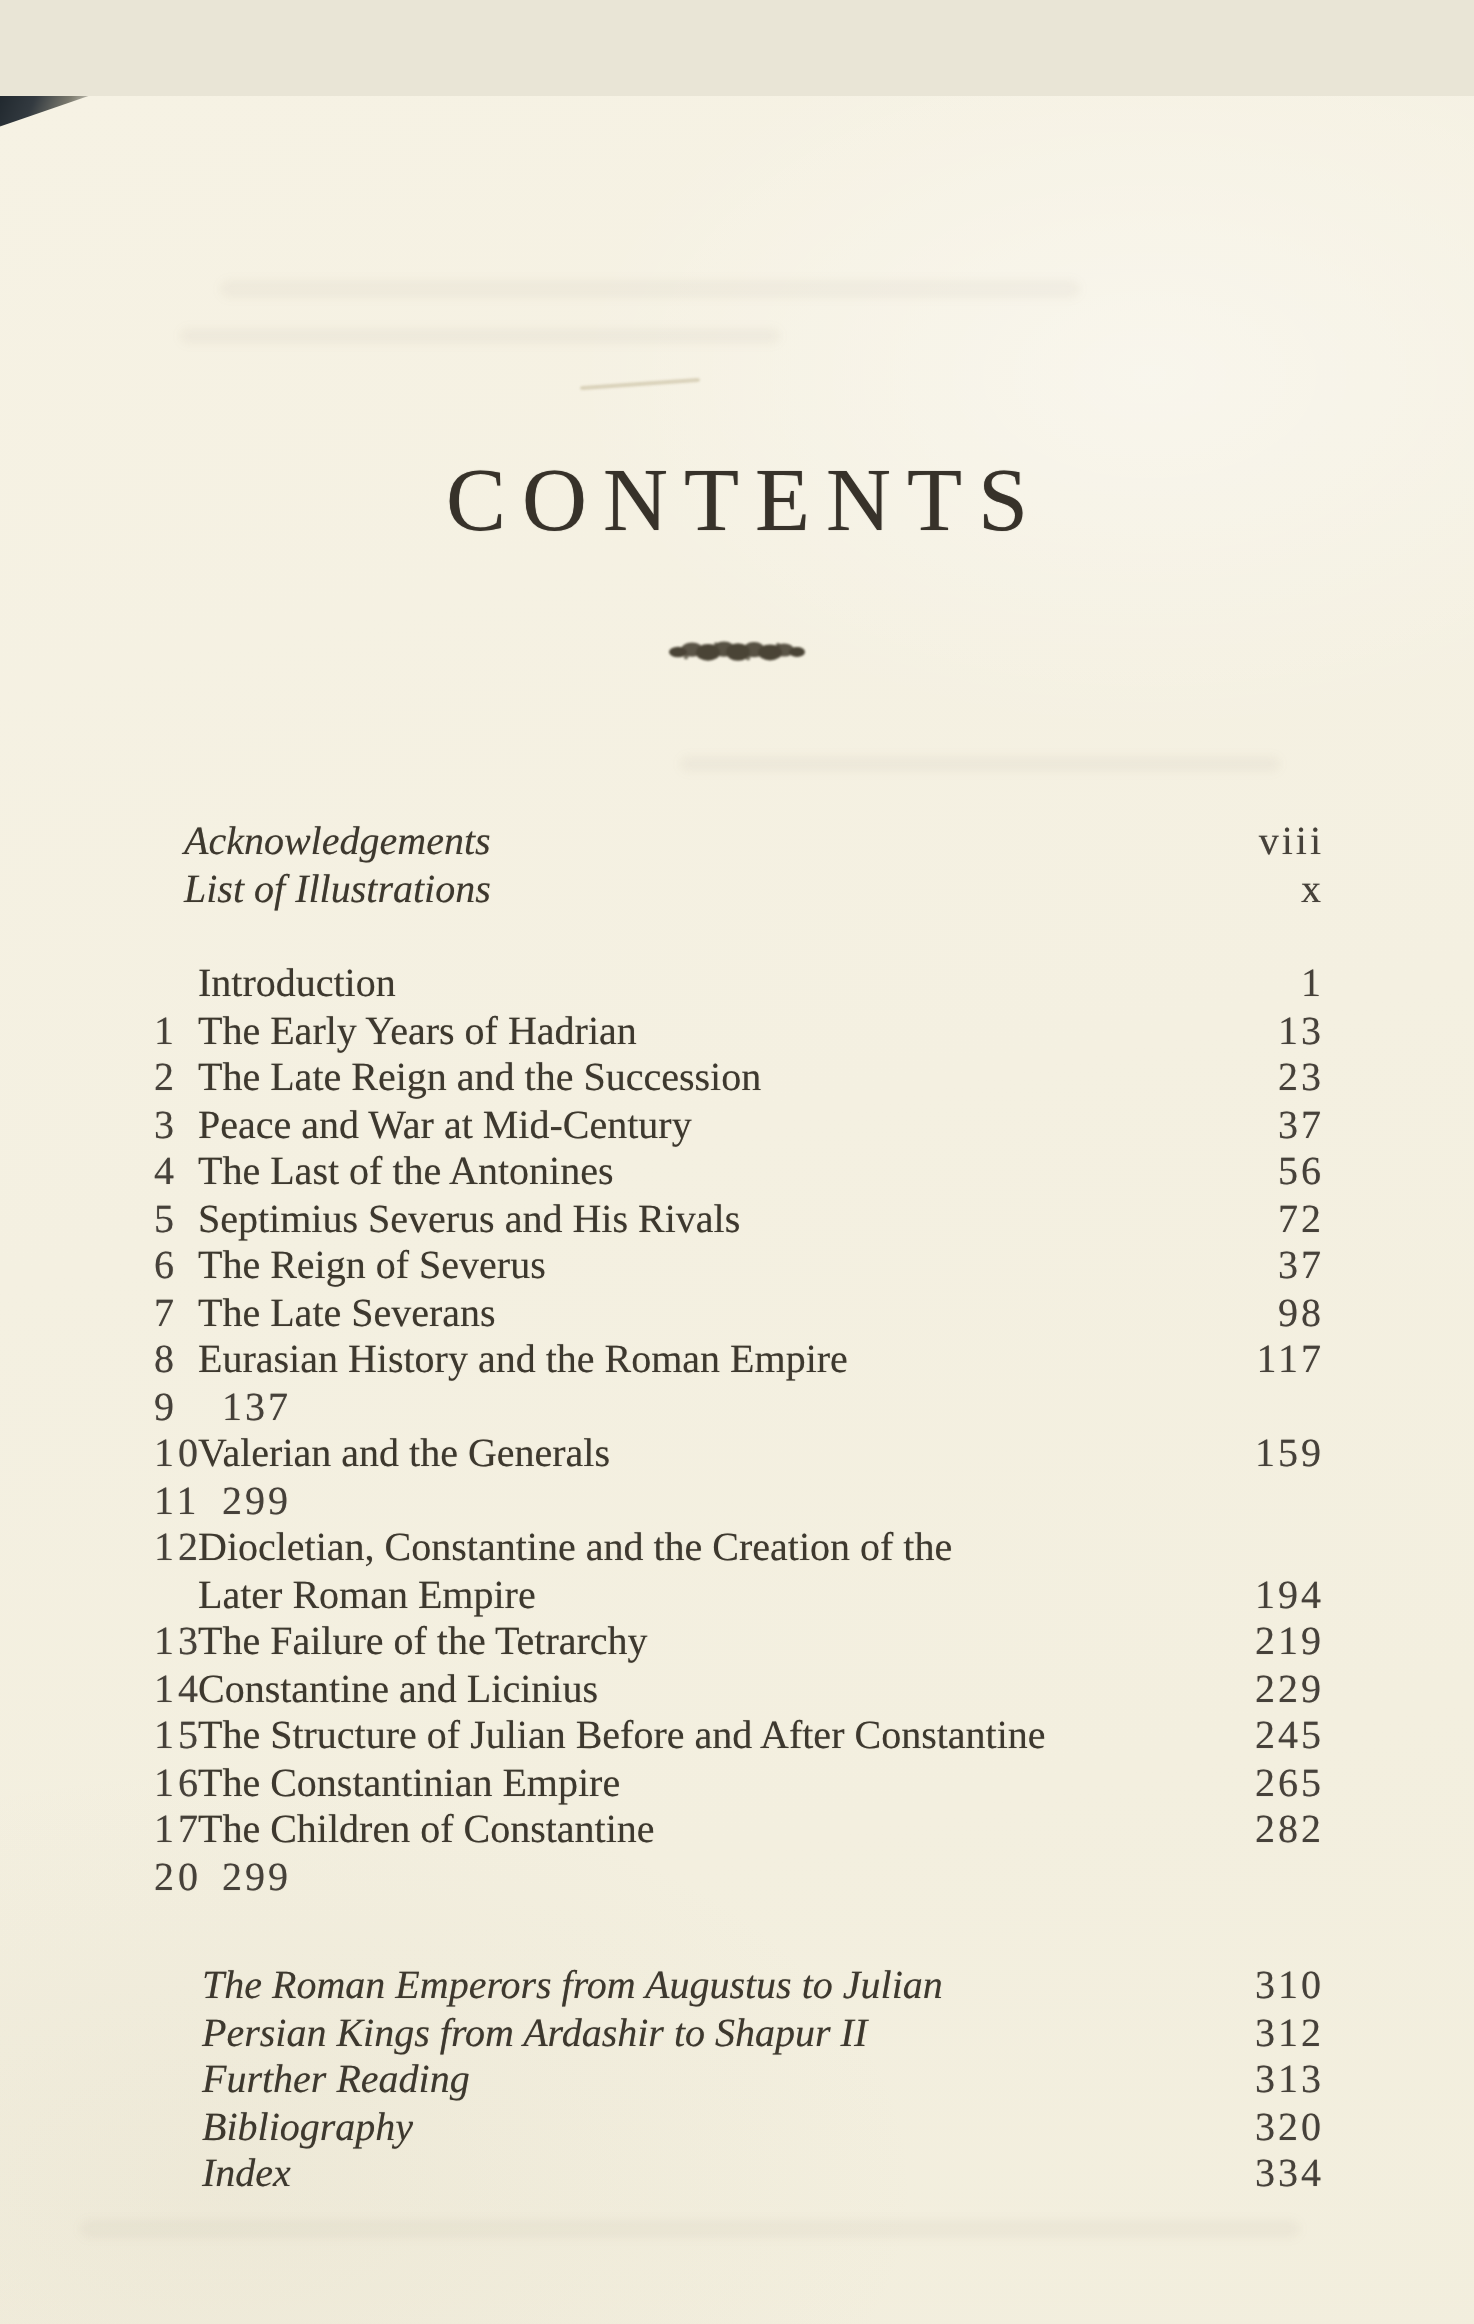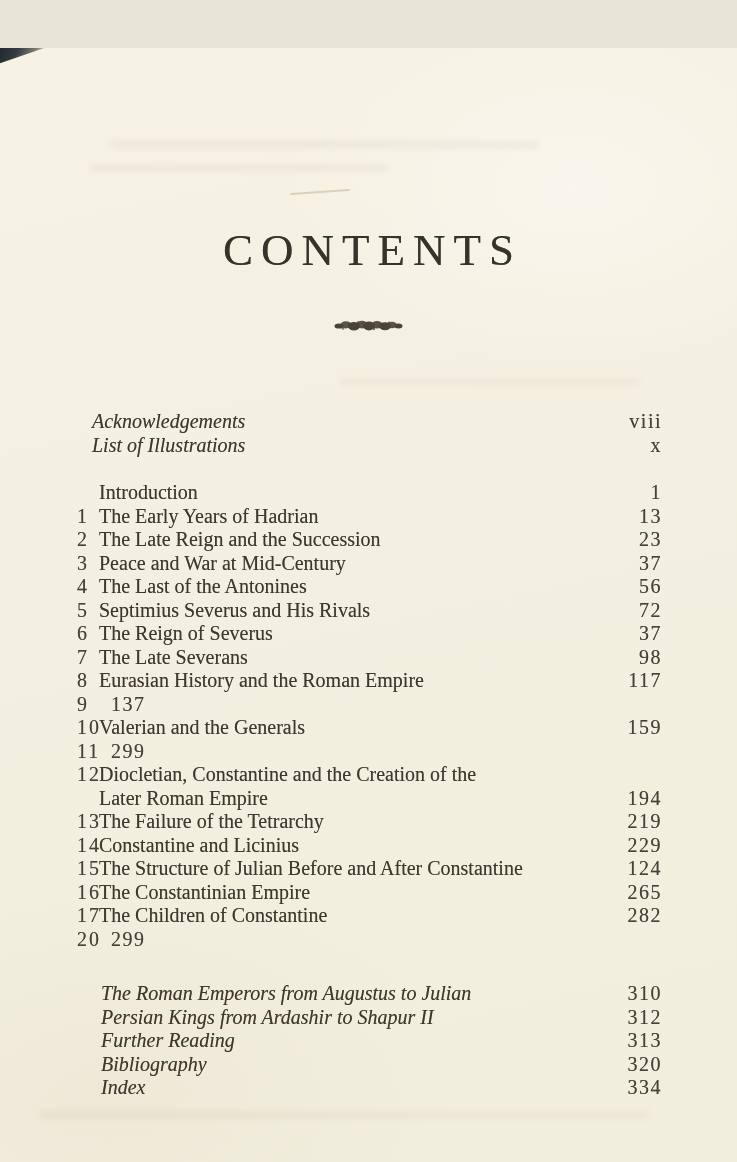--- a/index.html
+++ b/index.html
@@ -271,21 +271,21 @@
           </span>
           <span class="pg">229</span>
         </div>
 
         <div class="row">
           <span class="num">15</span>
           <span class="titles">
             <span class="t1">The Structure of Julian Before and After Constantine</span>
 
           </span>
-          <span class="pg">124</span>
+          <span class="pg">245</span>
         </div>
 
         <div class="row">
           <span class="num">16</span>
           <span class="titles">
             <span class="t1">The Constantinian Empire</span>
 
           </span>
           <span class="pg">265</span>
         </div>

